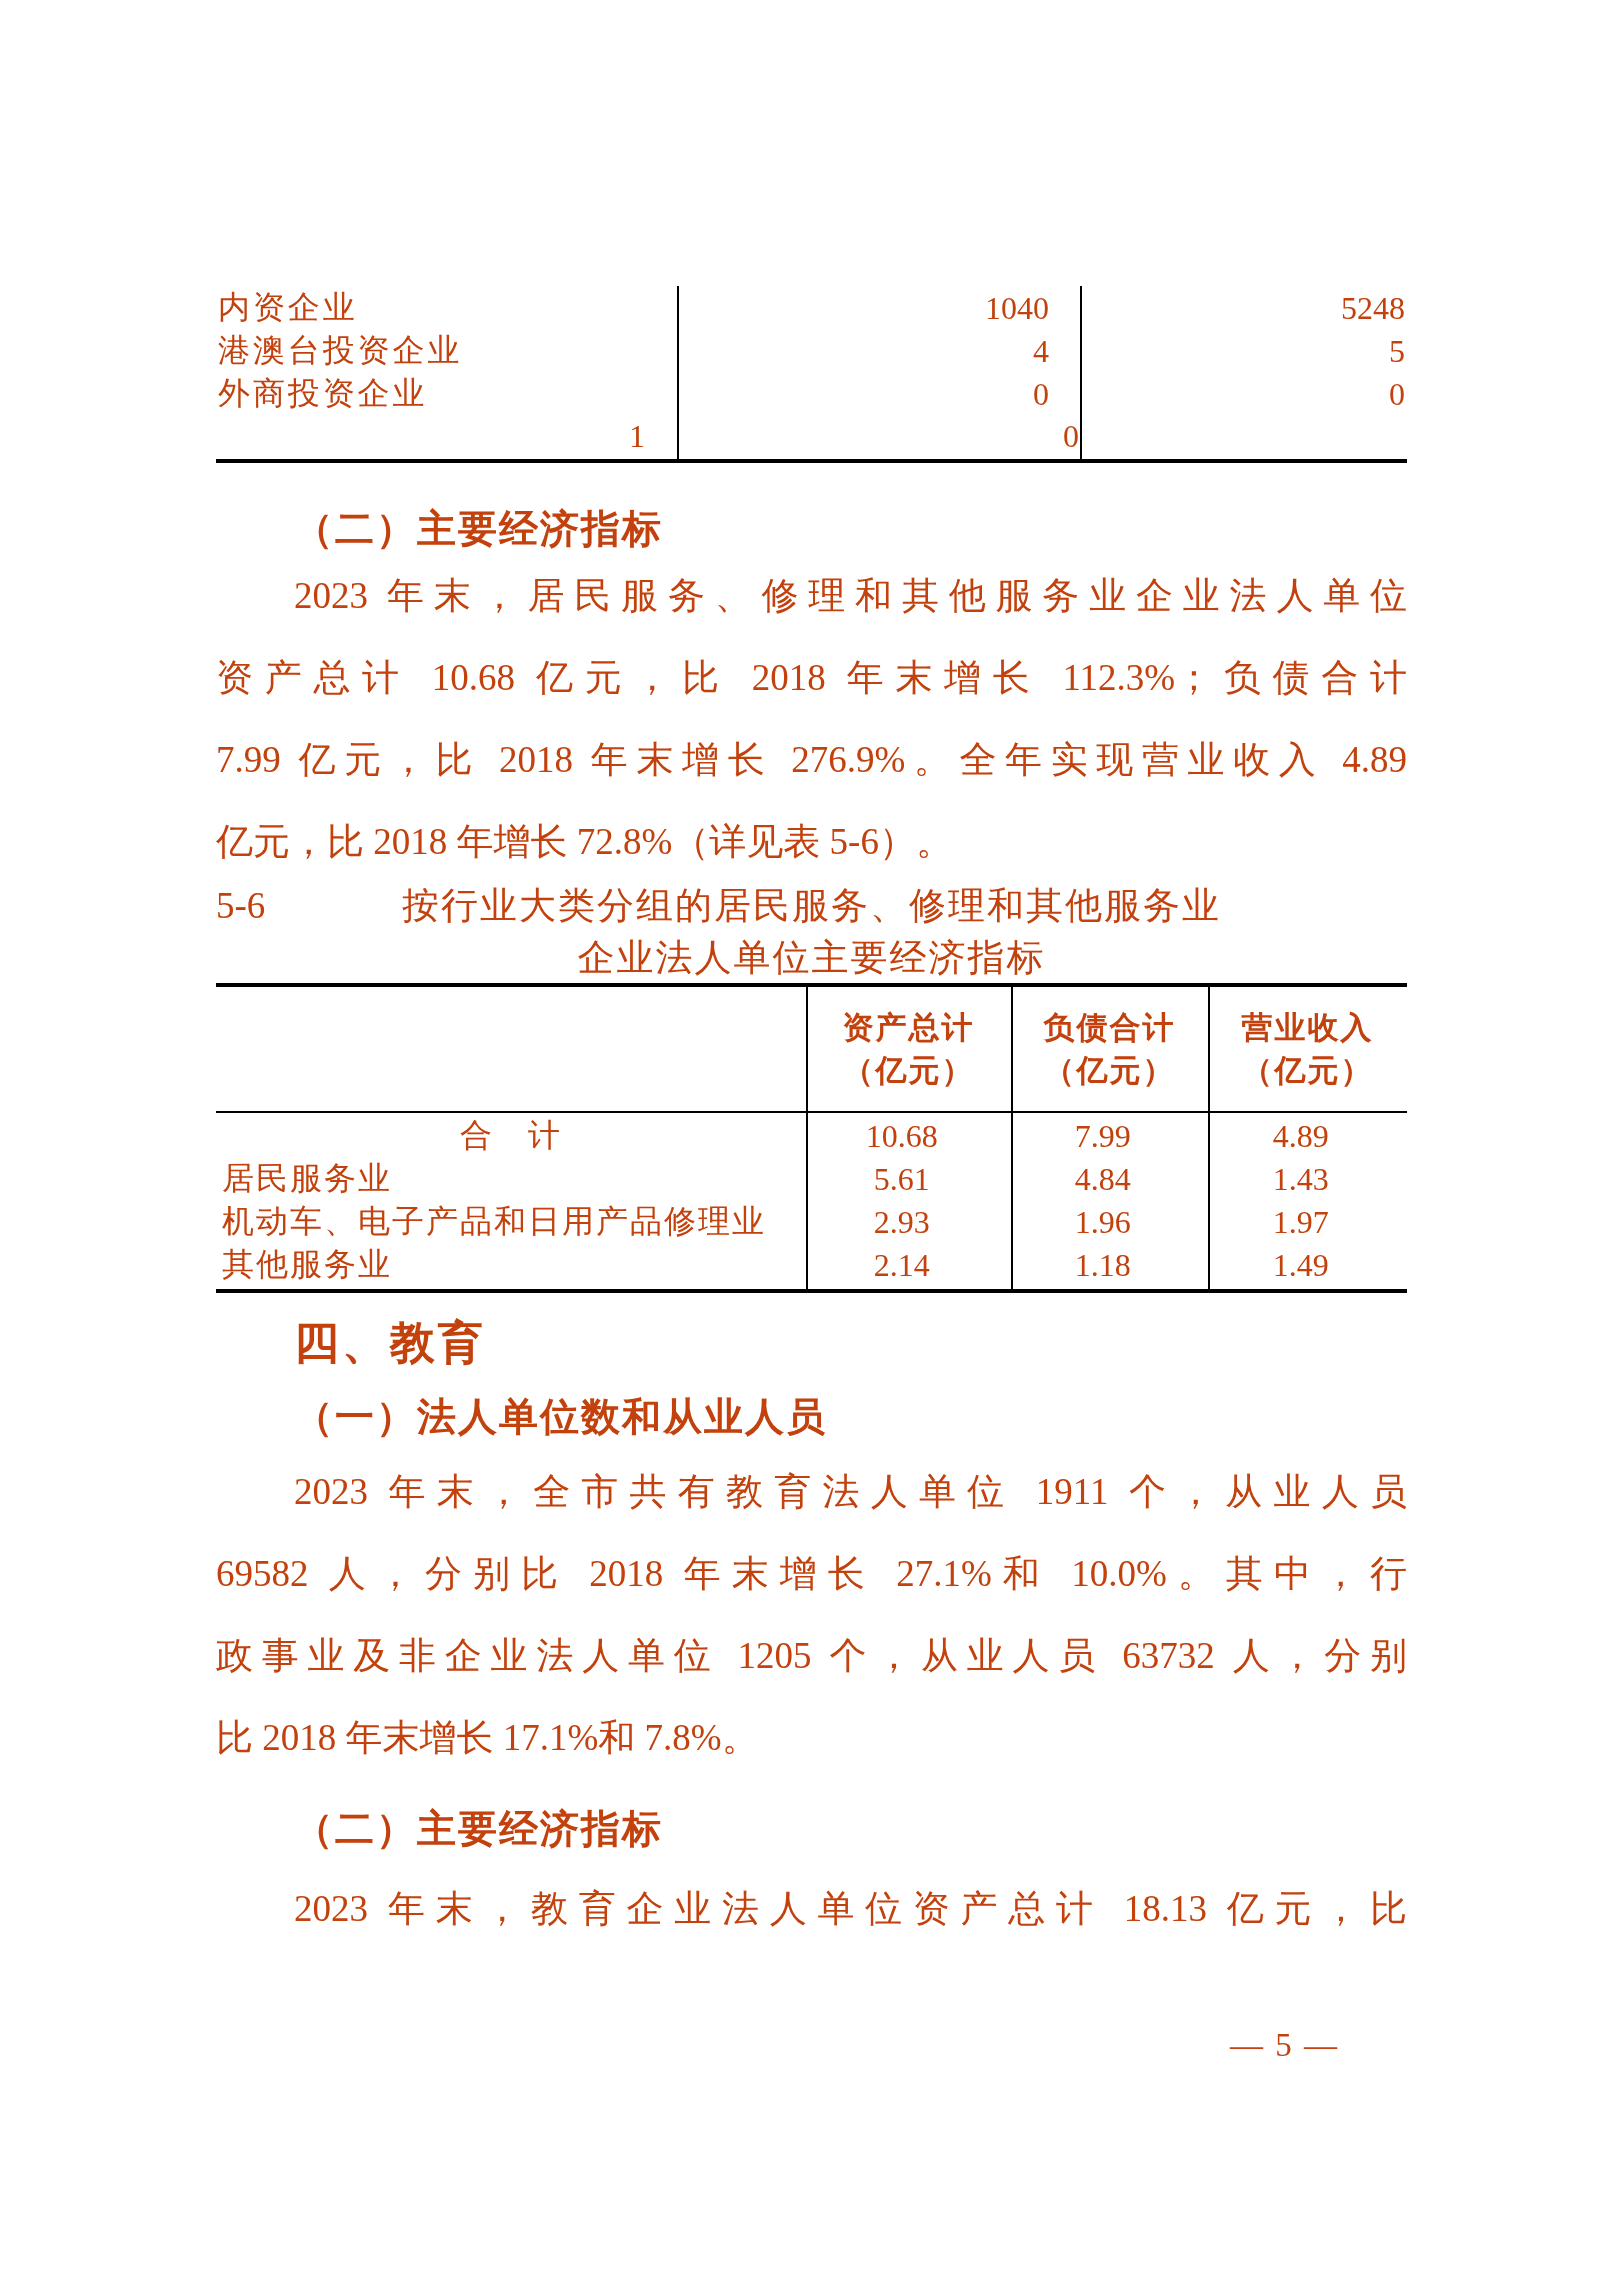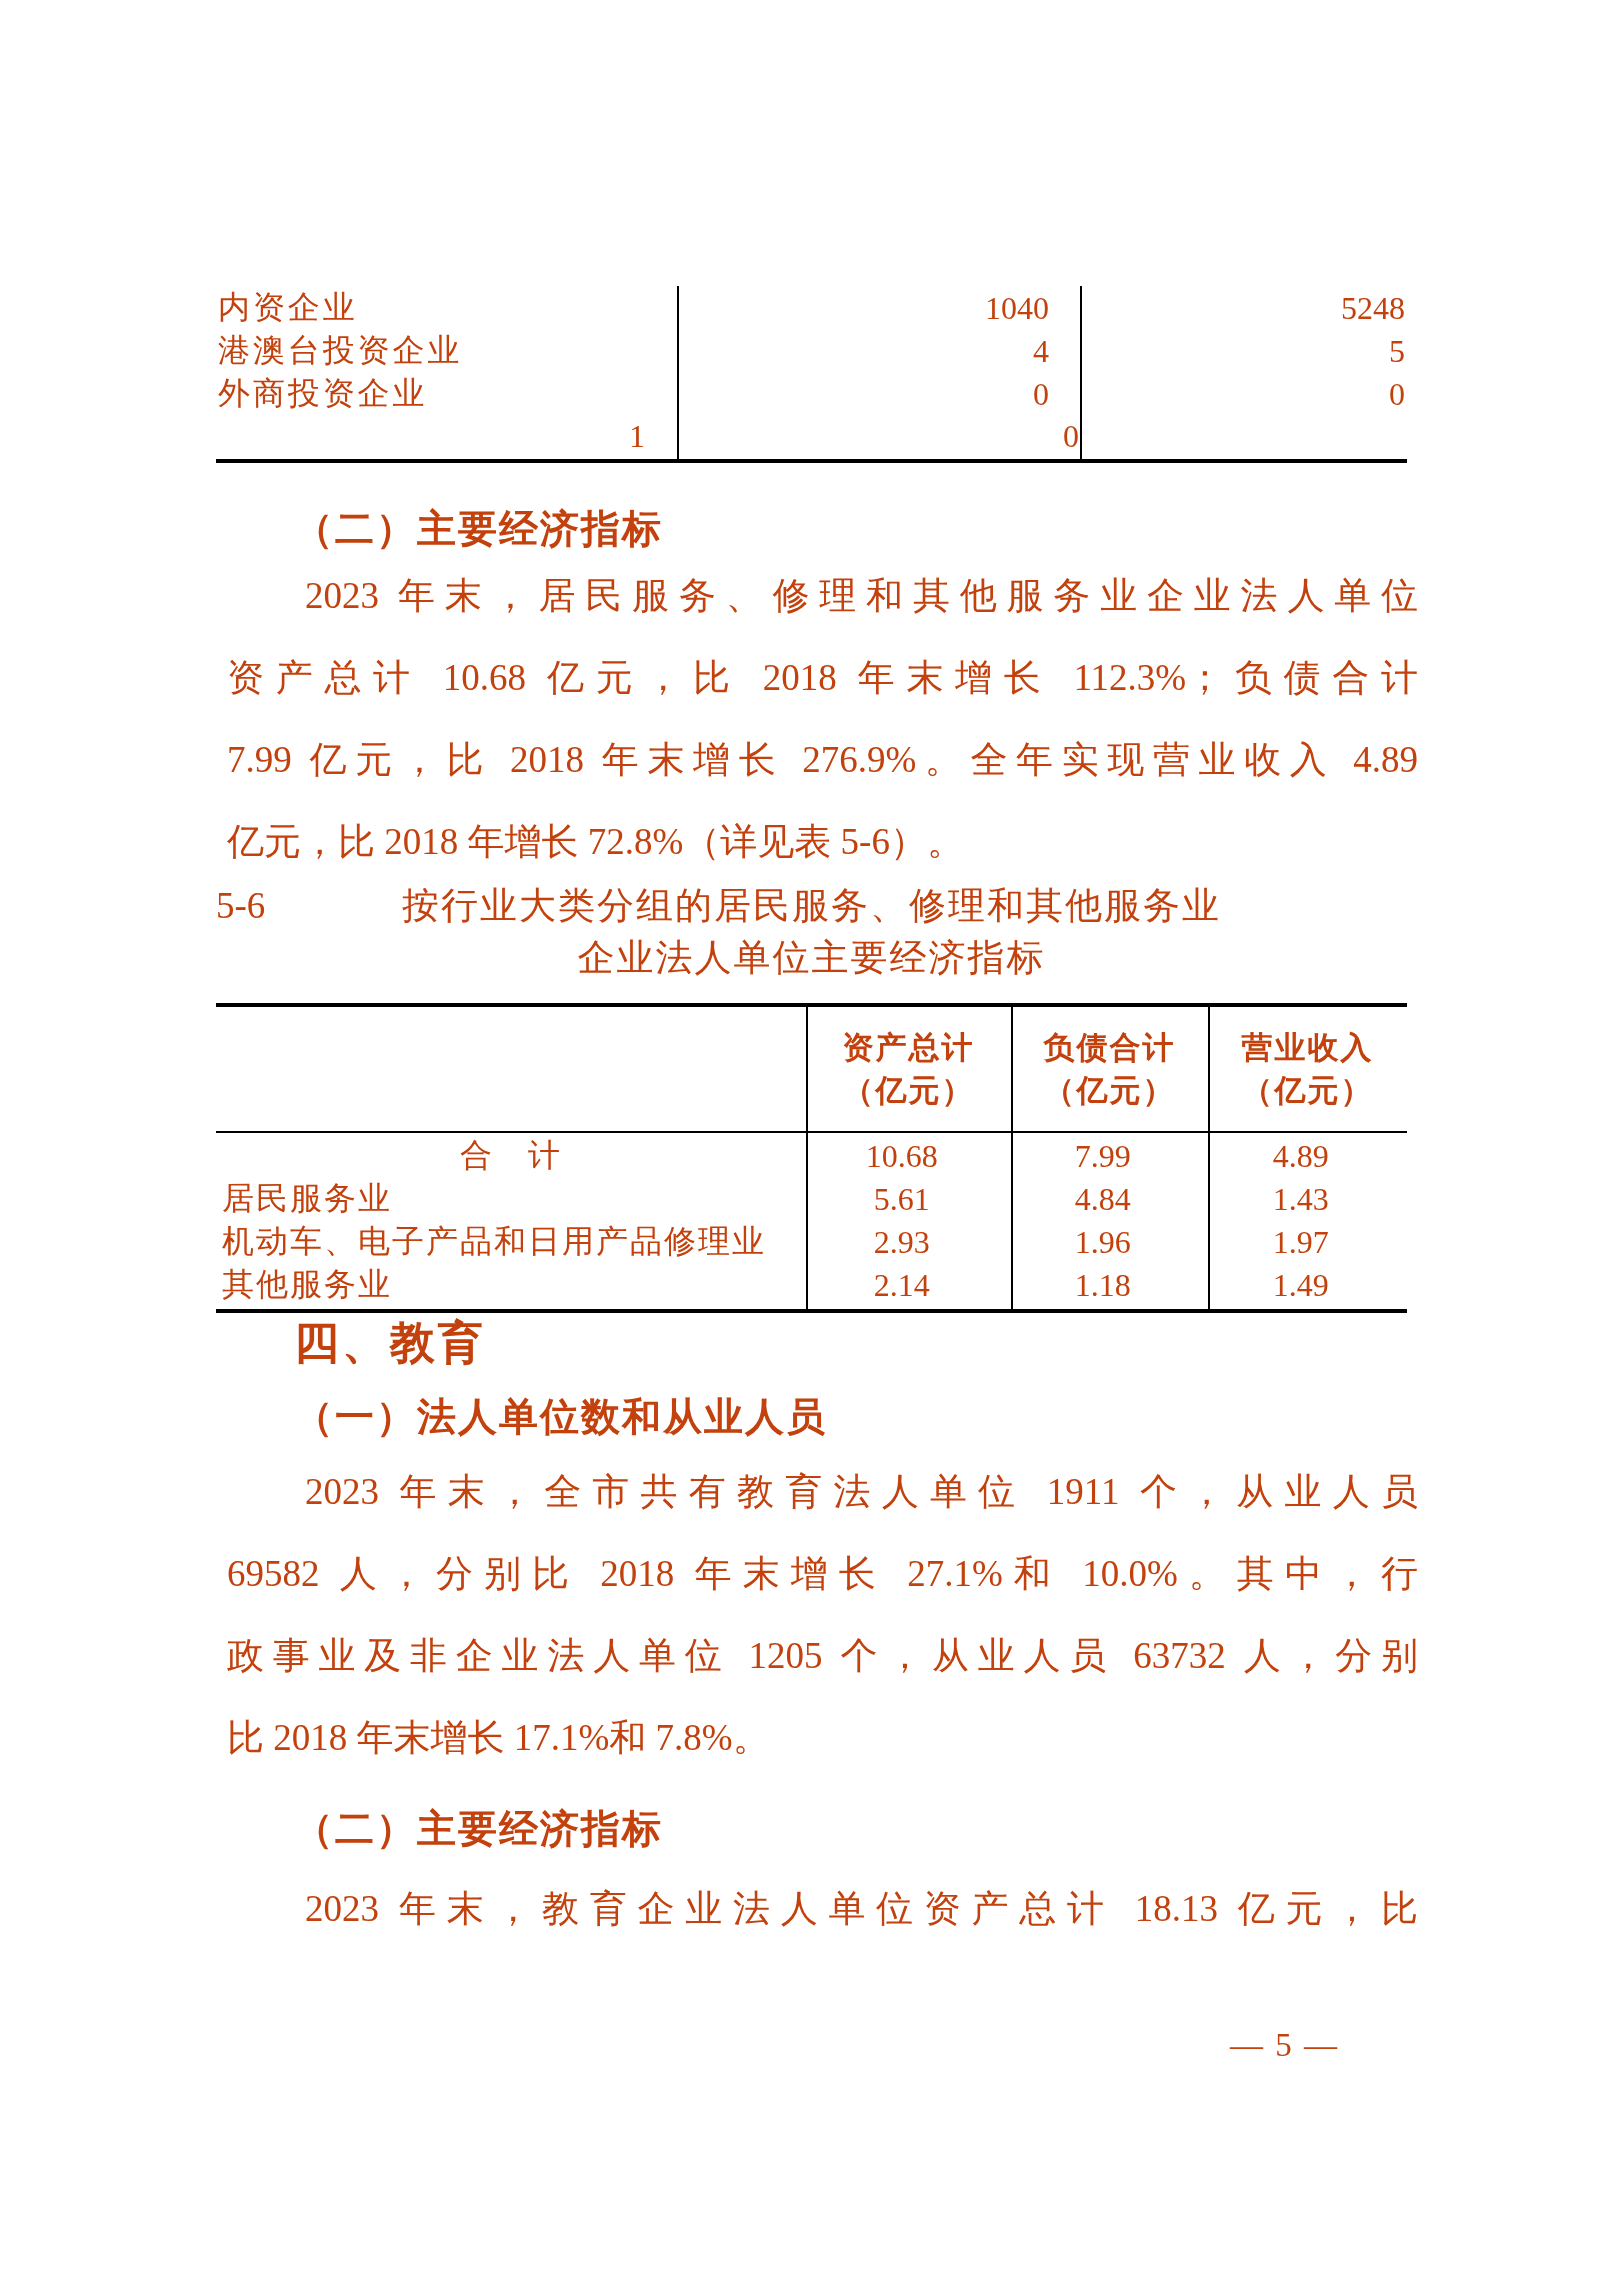--- a/index.html
+++ b/index.html
@@ -23,32 +23,32 @@
   .trow .num2{text-align:right;padding-right:2px;}
 
   
   .hsub{position:absolute;left:216px;width:1191px;font-size:39px;font-weight:bold;letter-spacing:2px;
         font-family:"Liberation Serif", serif;}
   .hmain{position:absolute;left:216px;width:1191px;font-size:45px;font-weight:bold;letter-spacing:2.9px;
          font-family:"Liberation Sans", sans-serif;}
   .indent{padding-left:78px;}
 
   
-  .para{position:absolute;left:216px;width:1191px;font-size:37px;margin-left:11px;}
+  .para{position:absolute;left:216px;width:1191px;font-size:37px;}
   .line{line-height:82px;height:82px;text-align:justify;text-align-last:justify;text-justify:inter-ideograph;white-space:normal;}
   .line.last{text-align-last:left;}
   .line.first{padding-left:78px;}
 
   
   .t56title{position:absolute;top:880px;left:216px;width:1191px;font-weight:normal;font-size:37px;}
   .t56no{position:absolute;left:0;top:3.9px;letter-spacing:0;}
   .t56title .tl{display:block;text-align:center;line-height:52px;letter-spacing:2px;}
 
   
-  .table56{position:absolute;top:983px;left:216px;width:1191px;border-top:4.9px solid #000;border-bottom:4.9px solid #000;margin-top:20px;}
+  .table56{position:absolute;top:983px;left:216px;width:1191px;border-top:4.9px solid #000;border-bottom:4.9px solid #000;}
   .table56 .vline{position:absolute;top:0;bottom:0;width:2px;background:#000;}
   .table56 .vlA{left:590px;}
   .table56 .vlB{left:795px;}
   .table56 .vlC{left:992px;}
   .t56header{display:grid;grid-template-columns:590px 205px 197px 199px;height:124px;border-bottom:2px solid #000;align-items:center;}
   .t56header .hc{text-align:center;font-size:31px;font-weight:bold;line-height:43px;letter-spacing:2px;}
   .t56row{display:grid;grid-template-columns:590px 205px 197px 199px;height:43px;align-items:center;font-size:32px;}
   .t56row .lbl{letter-spacing:2px;padding-left:5.9px;}
   .t56row .lbl.center{text-align:center;padding-left:0;}
   .t56row .num{text-align:center;padding-right:13.7px;}

